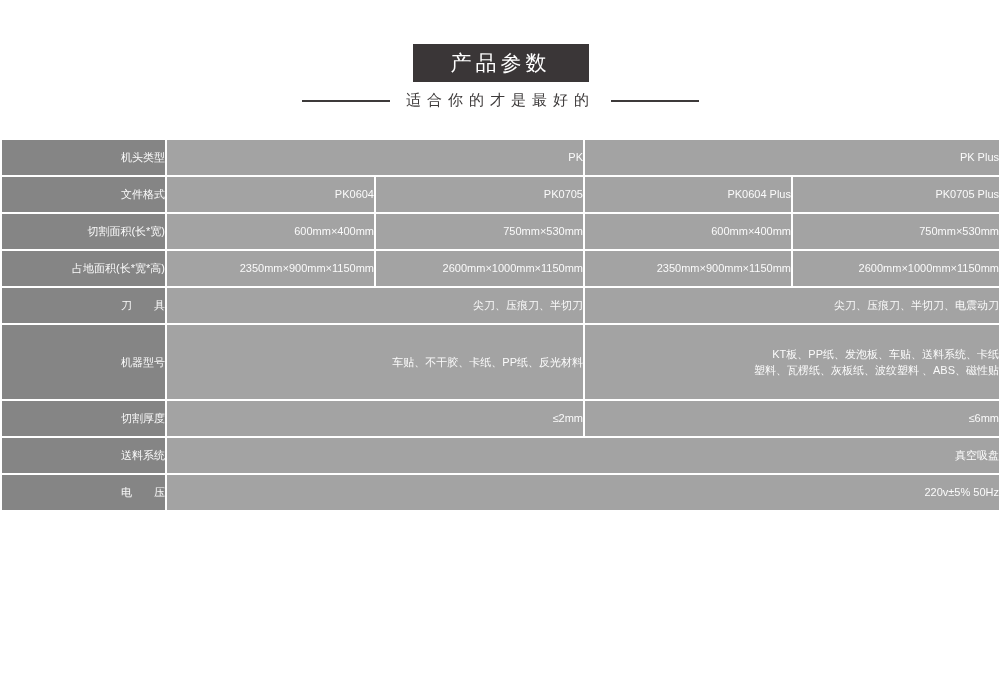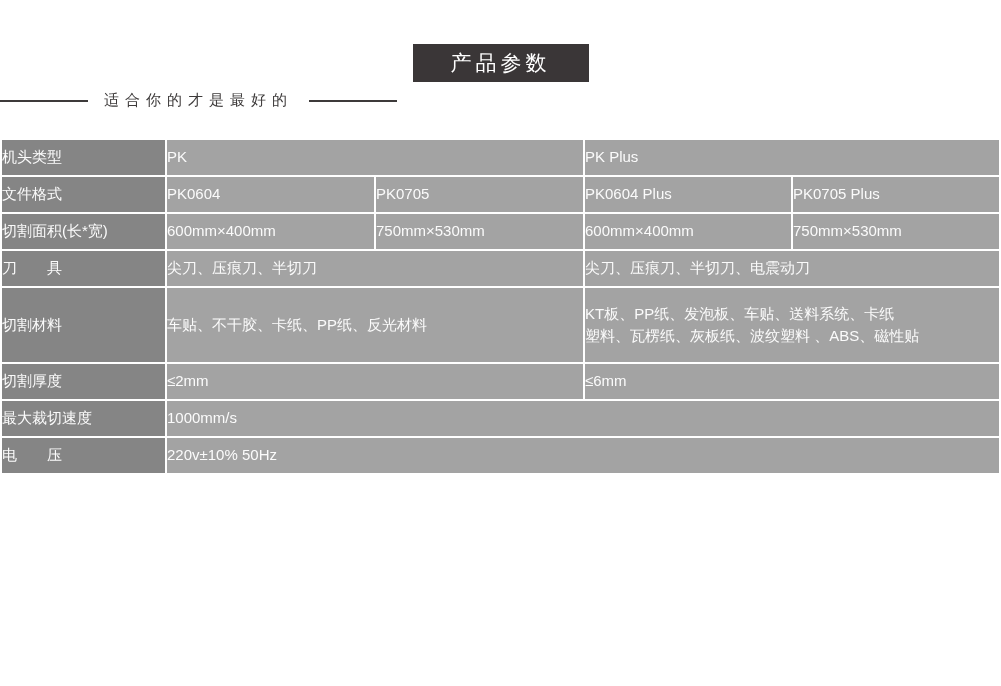--- a/index.html
+++ b/index.html
@@ -18,21 +18,21 @@
     margin: 0 auto;
     background: var(--title-bg, #3a3637);
     display: flex; align-items: center; justify-content: center;
   }
   .title-box span {
     color: var(--title-fg, #ffffff);
     font-size: 21px; letter-spacing: 4px;
   }
   .subtitle-row {
     margin-top: 9px;
-    display: flex; align-items: center; justify-content: flex-start;
+    display: flex; align-items: center; justify-content: center;
     gap: 16px;
   }
   .subtitle-line {
     width: 88px; height: 2px;
     background: var(--subtitle-fg, #3d3a3a);
   }
   .subtitle-text {
     color: var(--subtitle-fg, #3d3a3a);
     font-size: 15px; letter-spacing: 6px; font-weight: 500;
   }
@@ -40,23 +40,23 @@
   
   table.spec {
     position: absolute; left: 0; top: 138px;
     width: 1001px;
     table-layout: fixed;
     border-collapse: separate;
     border-spacing: 2px;
     background: #ffffff;
   }
   table.spec td {
-    text-align: left; vertical-align: middle;
+    text-align: right; vertical-align: middle;
     color: var(--cell-fg, #fbfbfb);
-    font-size: 15px;
+    font-size: 11px;
     overflow: hidden;
   }
   td.lbl { background: var(--label-bg, #858585); }
   td.val { background: var(--value-bg, #a3a3a3); white-space: pre-line; line-height: 1.5; }
   tr.r  td { height: 35px; }
   tr.r-tall td { height: 74px; }
 </style>
 </head>
 <body>
 
@@ -95,39 +95,46 @@
         <td class="val">PK0705 Plus</td>
       </tr>
       <tr class="r">
         <td class="lbl">切割面积(长*宽)</td>
         <td class="val">600mm×400mm</td>
         <td class="val">750mm×530mm</td>
         <td class="val">600mm×400mm</td>
         <td class="val">750mm×530mm</td>
       </tr>
       <tr class="r">
+        <td class="lbl">占地面积(长*宽*高)</td>
+        <td class="val">2350mm×900mm×1150mm</td>
+        <td class="val">2600mm×1000mm×1150mm</td>
+        <td class="val">2350mm×900mm×1150mm</td>
+        <td class="val">2600mm×1000mm×1150mm</td>
+      </tr>
+      <tr class="r">
         <td class="lbl">刀　　具</td>
         <td class="val" colspan="2">尖刀、压痕刀、半切刀</td>
         <td class="val" colspan="2">尖刀、压痕刀、半切刀、电震动刀</td>
       </tr>
       <tr class="r-tall">
-        <td class="lbl">切割材料</td>
+        <td class="lbl">机器型号</td>
         <td class="val" colspan="2">车贴、不干胶、卡纸、PP纸、反光材料</td>
         <td class="val" colspan="2">KT板、PP纸、发泡板、车贴、送料系统、卡纸
 塑料、瓦楞纸、灰板纸、波纹塑料 、ABS、磁性贴</td>
       </tr>
       <tr class="r">
         <td class="lbl">切割厚度</td>
         <td class="val" colspan="2">≤2mm</td>
         <td class="val" colspan="2">≤6mm</td>
       </tr>
       <tr class="r">
-        <td class="lbl">最大裁切速度</td>
-        <td class="val" colspan="4">1000mm/s</td>
+        <td class="lbl">送料系统</td>
+        <td class="val" colspan="4">真空吸盘</td>
       </tr>
       <tr class="r">
         <td class="lbl">电　　压</td>
-        <td class="val" colspan="4">220v±10% 50Hz</td>
+        <td class="val" colspan="4">220v±5% 50Hz</td>
       </tr>
     </tbody>
   </table>
 
 </div>
 
 </body></html>

